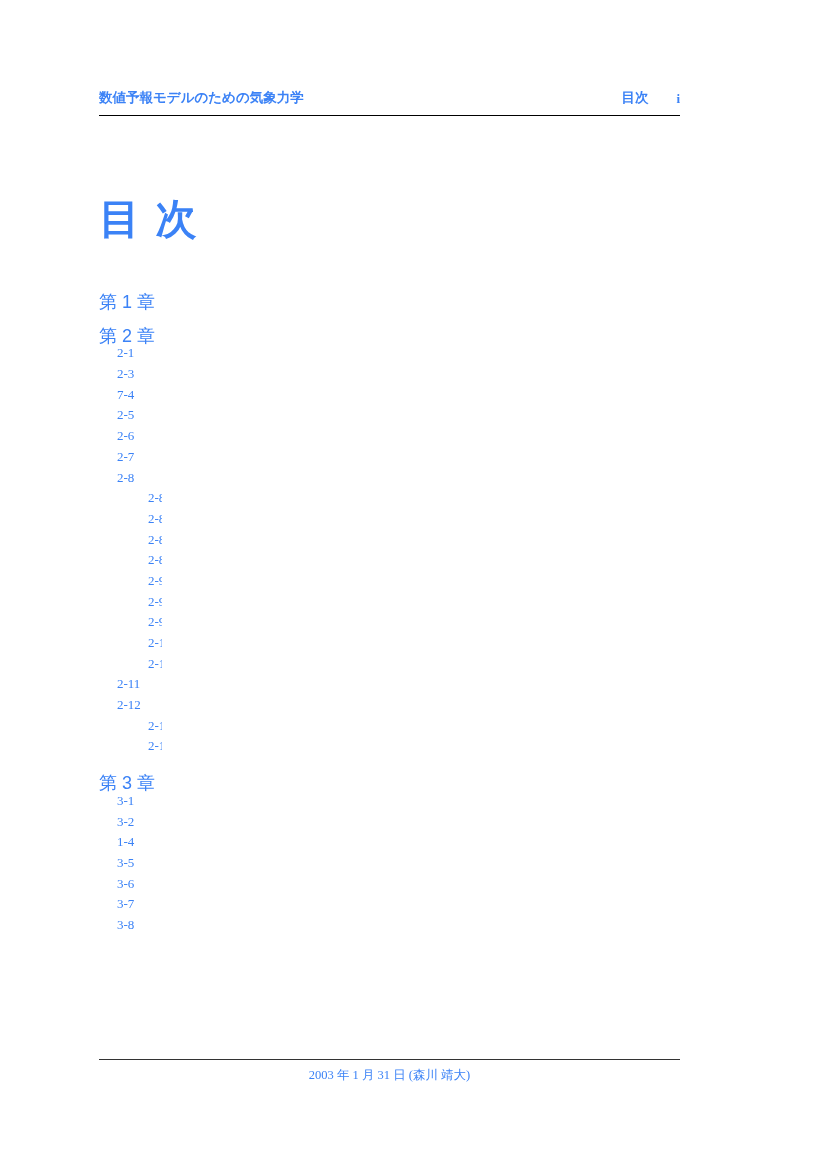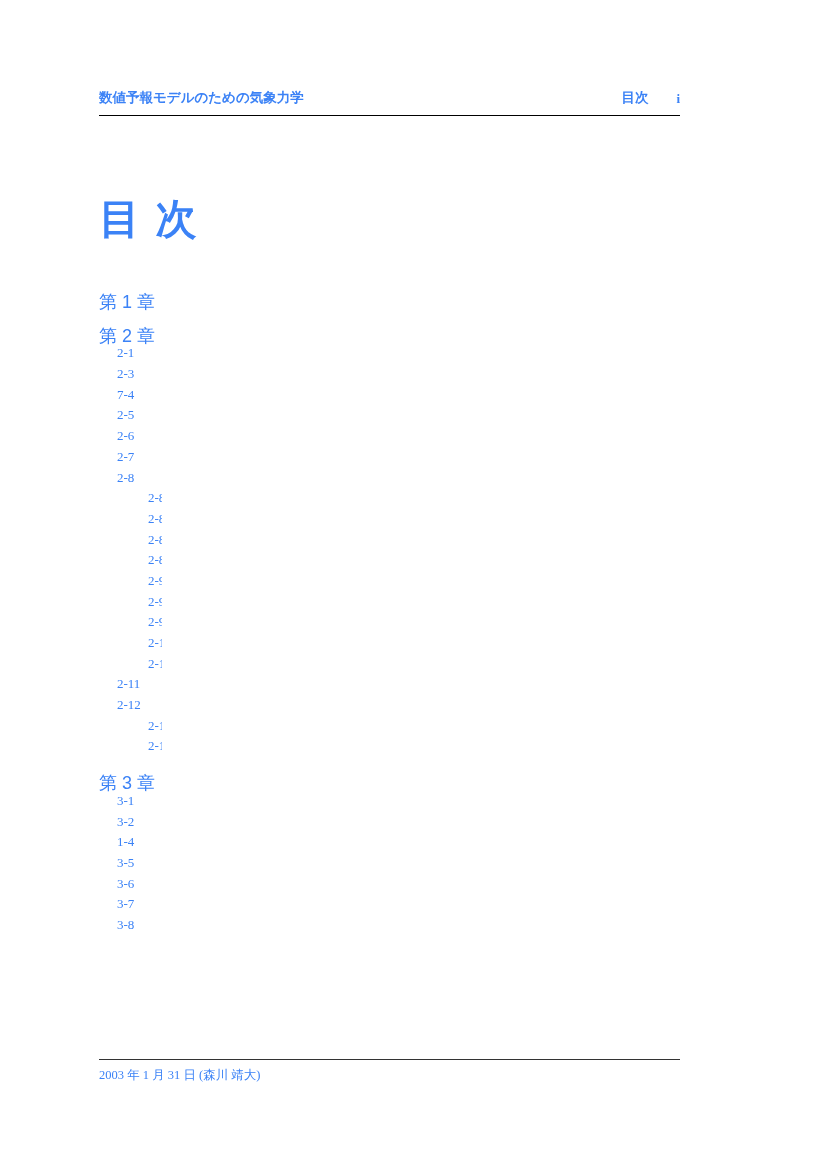--- a/index.html
+++ b/index.html
@@ -98,21 +98,21 @@
   .row.l2 .num { margin-left: 49px; min-width: 40px; padding-right: 7px; }
 
   
   .footer {
     position: absolute;
     left: 99px;
     width: 581px;
     top: 1059px;
     border-top: 1px solid #333333;
     padding-top: 7px;
-    text-align: left;
+    text-align: center;
     font-size: 12.5px;
   }
 </style>
 </head>
 <body>
 
 <div class="page">
 
   <div class="header">
     <span class="header-left">数値予報モデルのための気象力学</span>

